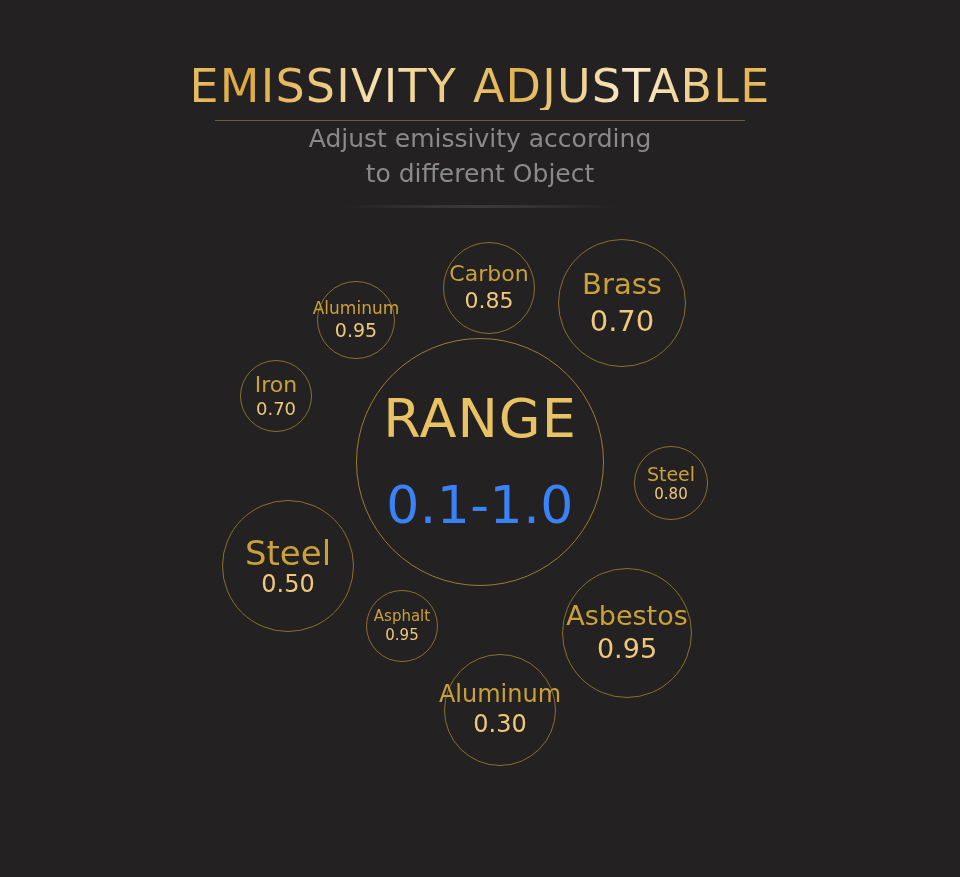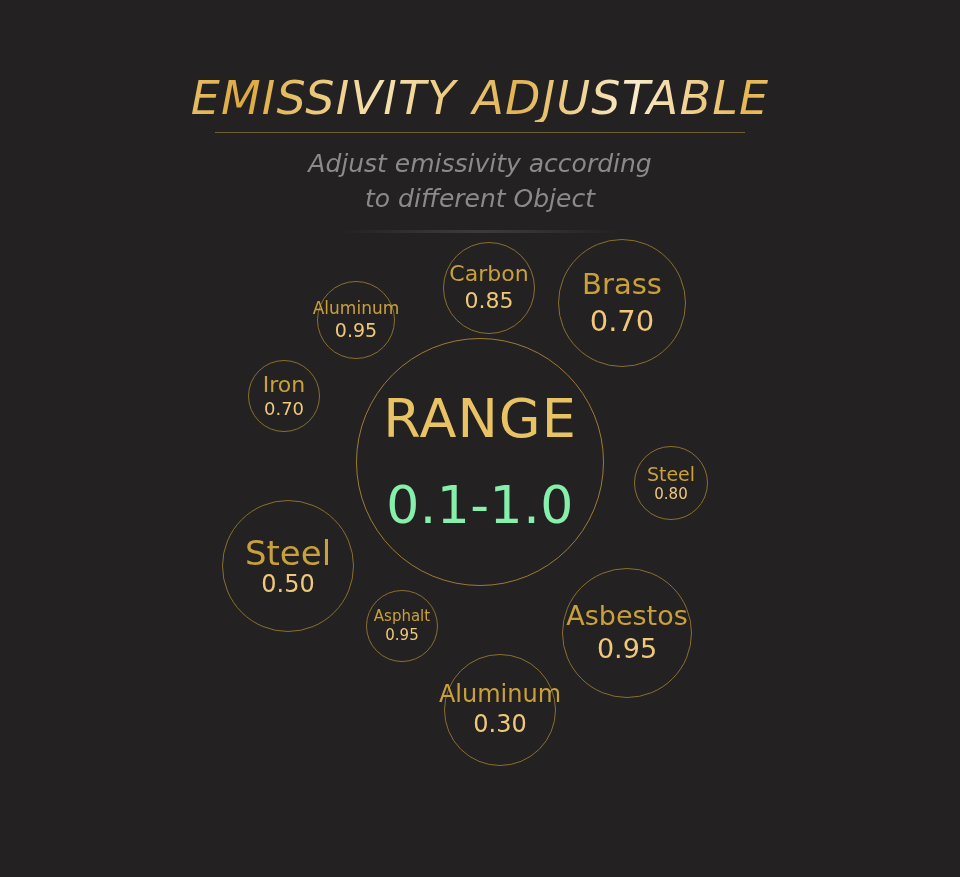--- a/index.html
+++ b/index.html
@@ -12,24 +12,23 @@
     height: 877px;
     overflow: hidden;
     font-family: "DejaVu Sans", sans-serif;
     position: relative;
   }
 
   
   #header {
     position: absolute;
     left: 0;
-    top: 12px;
+    top: 0;
     width: 960px;
     text-align: center;
-    font-style: italic;
   }
   #title {
     margin: 0;
     padding-top: 62px;
     font-family: "DejaVu Sans", sans-serif;
     font-size: 46px;
     font-weight: 400;
     letter-spacing: 1.2px;
     line-height: 1.05;
     background-image: linear-gradient(95deg,
@@ -47,21 +46,21 @@
     color: transparent;
     -webkit-text-fill-color: transparent;
   }
   #title-rule {
     width: 530px;
     height: 1px;
     margin: 10px auto 0 auto;
     background: #6e5f38;
   }
   #subtitle {
-    margin: 14px auto 0 auto;
+    margin: 1px auto 0 auto;
     width: 520px;
     font-size: 25px;
     font-weight: 400;
     line-height: 1.38;
     color: #8a8a8a;
   }
   #subtitle-glow {
     width: 280px;
     height: 3px;
     margin: 14px auto 0 auto;
@@ -106,21 +105,21 @@
   #bubble-range {
     border-color: #9c7c33;
   }
   #bubble-range .lbl {
     font-size: 54px;
     color: #e9c264;
     letter-spacing: 1px;
   }
   #bubble-range .val {
     font-size: 52px;
-    color: #86efac;
+    color: #3b82f6;
     margin-top: 28px;
     letter-spacing: 0.5px;
   }
 </style>
 </head>
 <body>
 
 <div id="header">
   <h1 id="title">EMISSIVITY ADJUSTABLE</h1>
   <div id="title-rule"></div>
@@ -140,21 +139,21 @@
       <div class="val" style="font-size: 19px; margin-top: 3px;">0.95</div>
     </div>
     <div class="bubble" style="width: 92px; height: 92px; left: 443px; top: 242px;">
       <div class="lbl" style="font-size: 22px;">Carbon</div>
       <div class="val" style="font-size: 22px; margin-top: 4px;">0.85</div>
     </div>
     <div class="bubble" style="width: 128px; height: 128px; left: 558px; top: 239px;">
       <div class="lbl" style="font-size: 29px;">Brass</div>
       <div class="val" style="font-size: 29px; margin-top: 5px;">0.70</div>
     </div>
-    <div class="bubble" style="width: 72px; height: 72px; left: 248px; top: 360px;">
+    <div class="bubble" style="width: 72px; height: 72px; left: 240px; top: 360px;">
       <div class="lbl" style="font-size: 22px;">Iron</div>
       <div class="val" style="font-size: 18px; margin-top: 3px;">0.70</div>
     </div>
     <div class="bubble" style="width: 74px; height: 74px; left: 634px; top: 446px;">
       <div class="lbl" style="font-size: 19px;">Steel</div>
       <div class="val" style="font-size: 15px; margin-top: 2px;">0.80</div>
     </div>
     <div class="bubble" style="width: 132px; height: 132px; left: 222px; top: 500px;">
       <div class="lbl" style="font-size: 34px;">Steel</div>
       <div class="val" style="font-size: 24px; margin-top: 0;">0.50</div>

